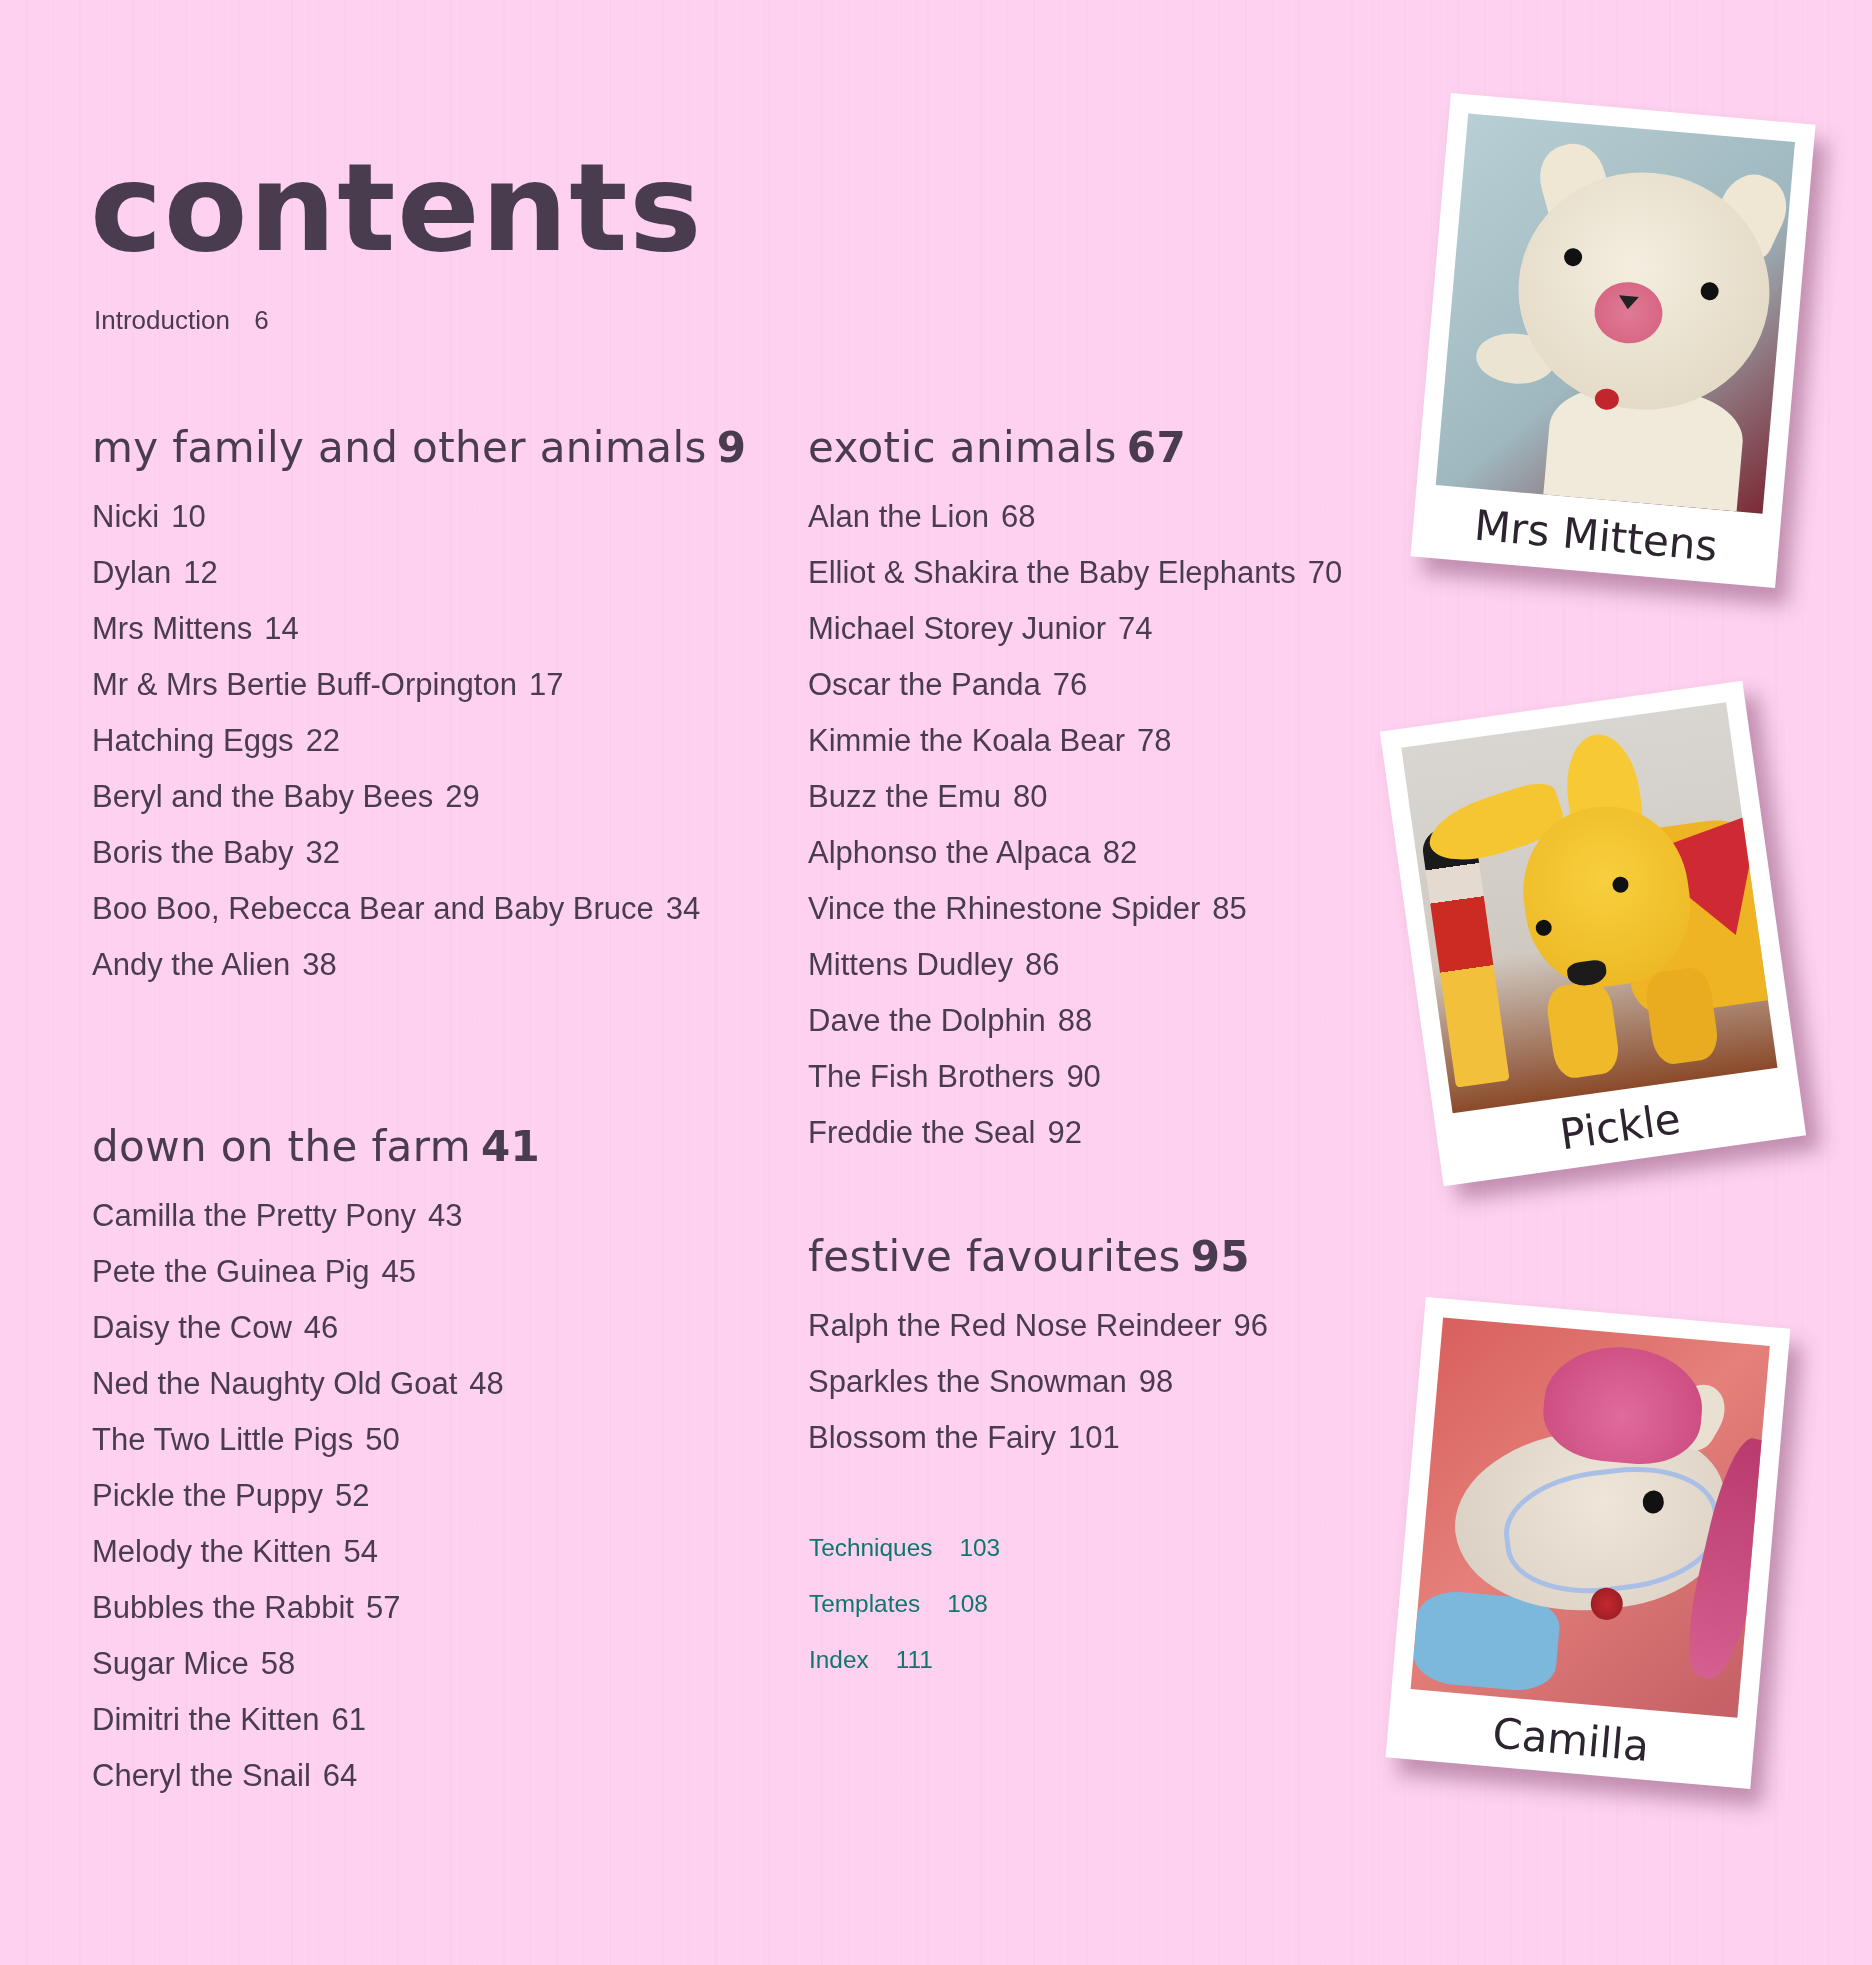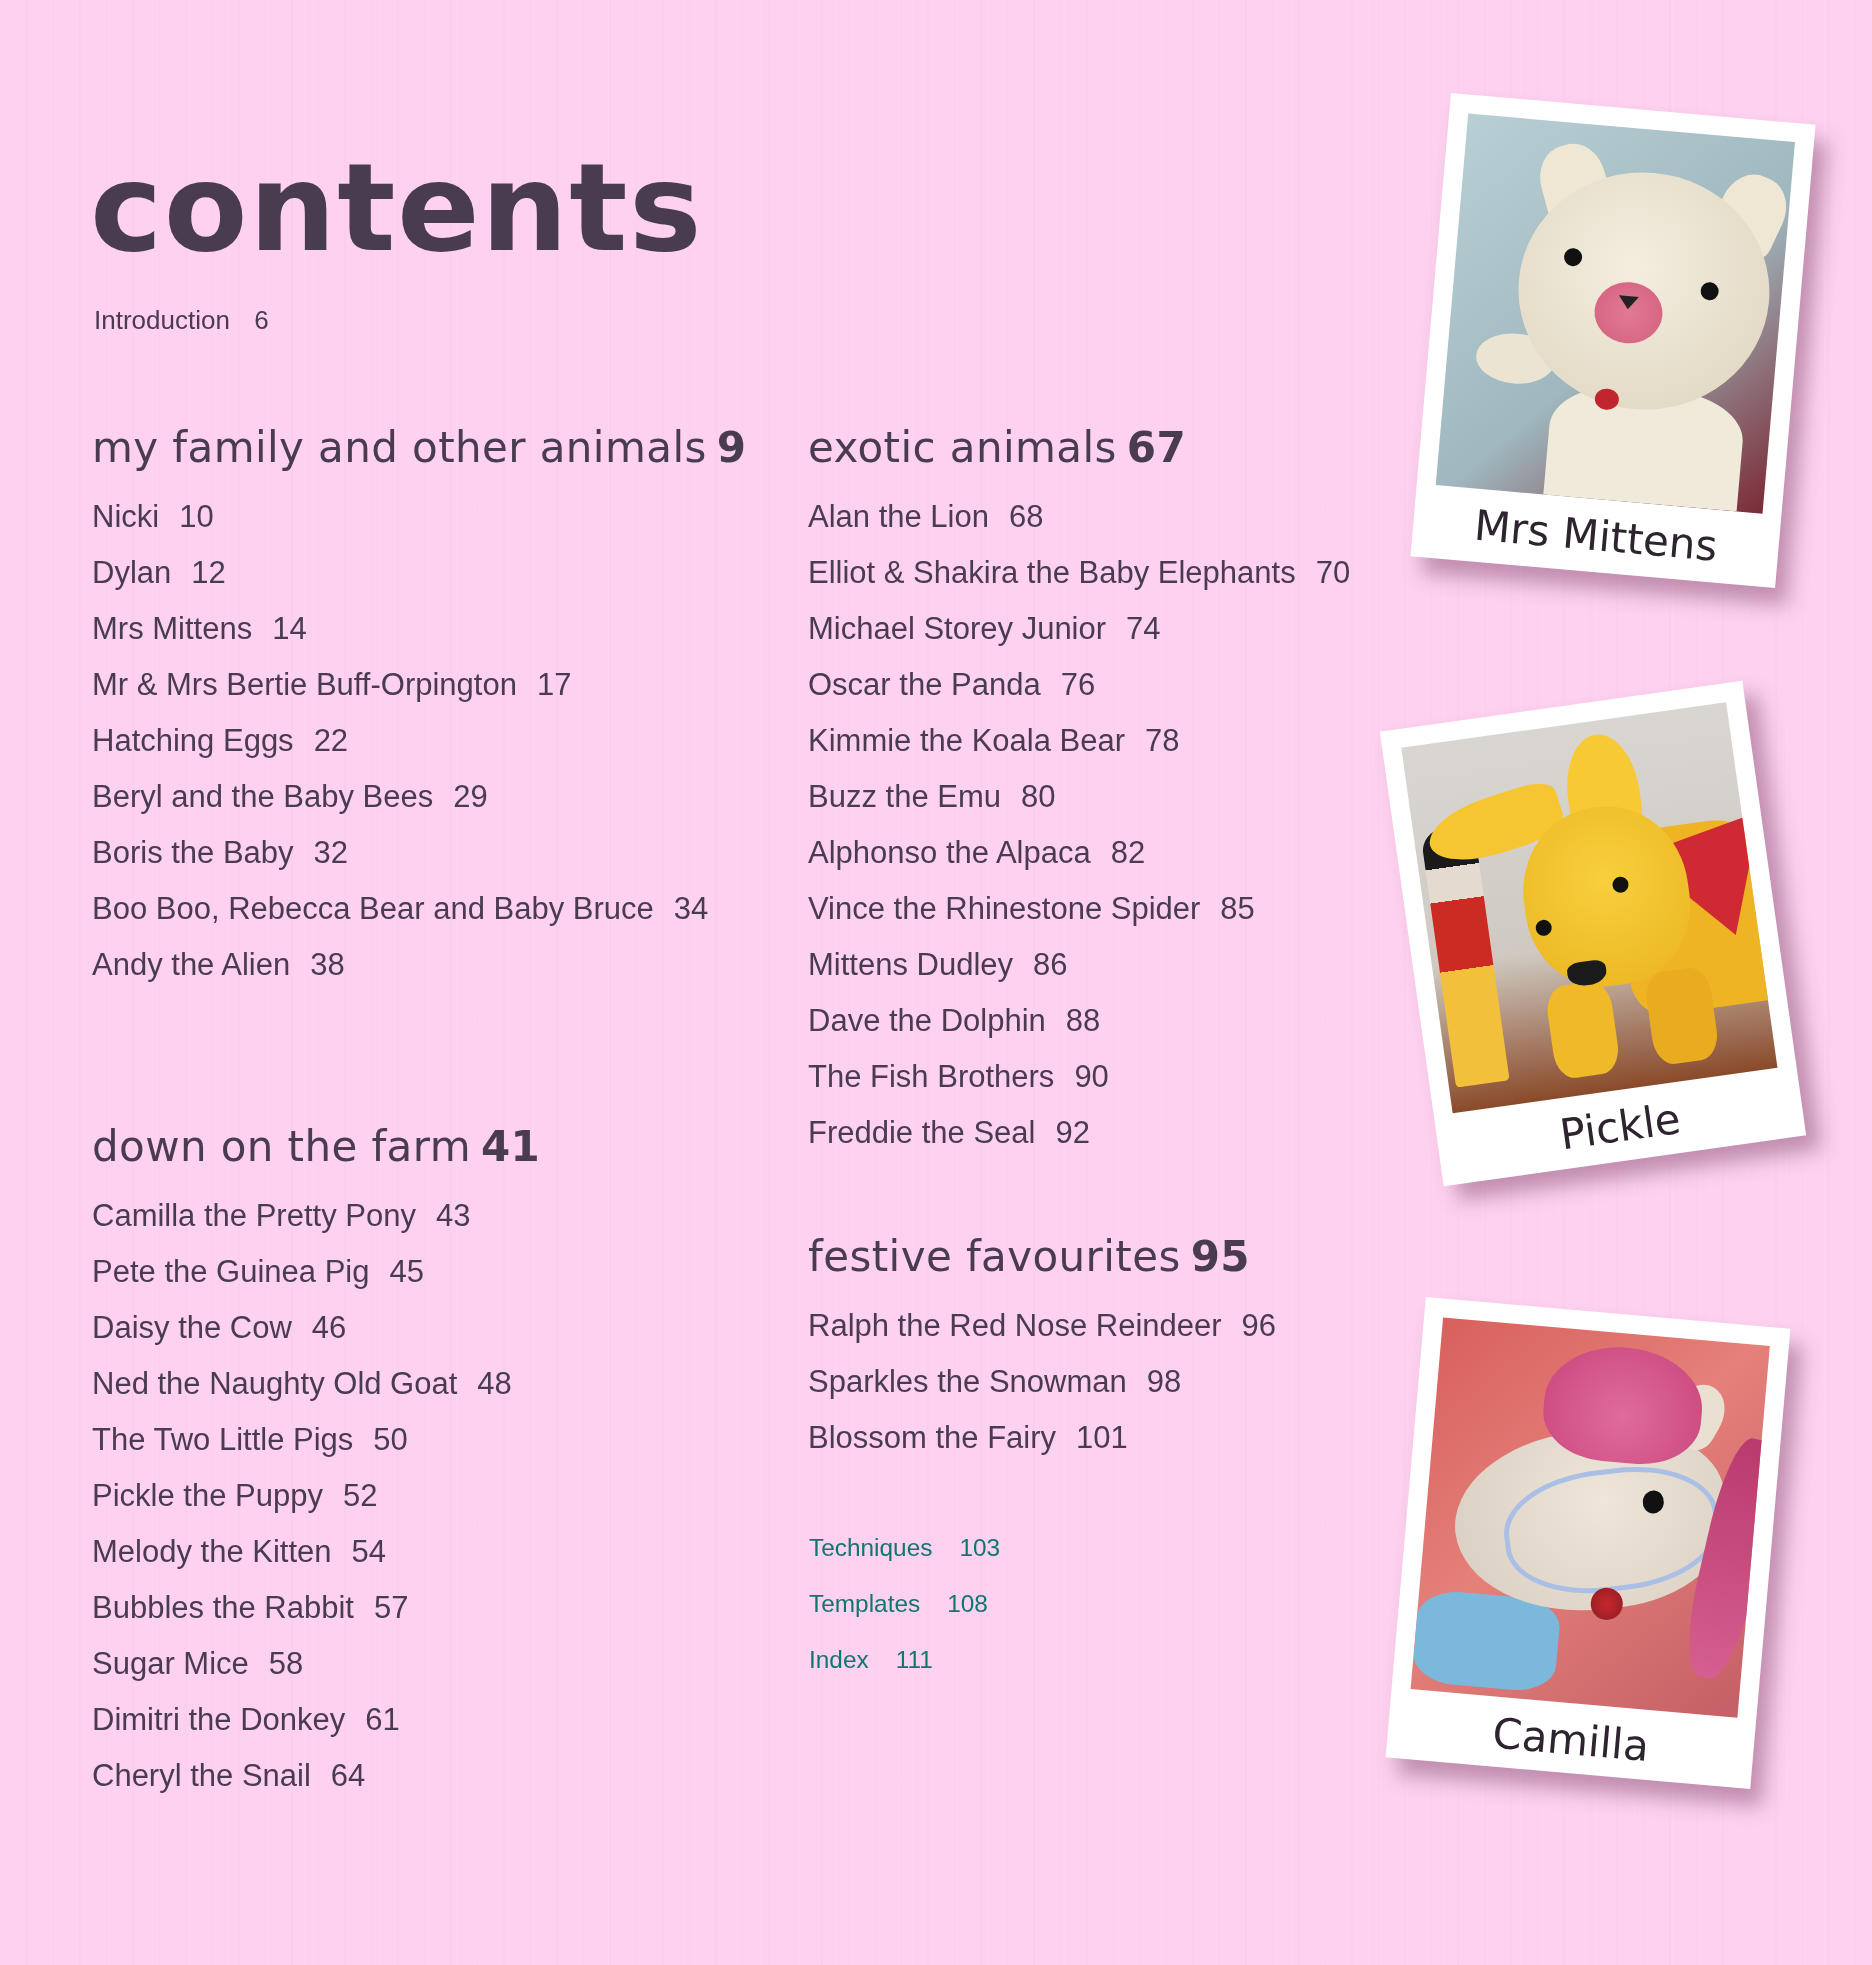--- a/index.html
+++ b/index.html
@@ -61,21 +61,21 @@
   .section-heading .hpg { margin-left: 10px; font-weight: bold; }
   .toc-list { list-style: none; margin: 0; padding: 0; }
   .toc-item {
     font-size: 31px;
     line-height: 56px;
     height: 56px;
     white-space: nowrap;
     color: #4a3c4f;
     cursor: pointer;
   }
-  .toc-item .pg { margin-left: 20px; }
+  .toc-item .pg { margin-left: 12px; }
 
   .back-list { list-style: none; margin: 0; padding: 0; }
   .back-item {
     font-size: 24.4px;
     line-height: 56px;
     height: 56px;
     white-space: nowrap;
     color: #0f766e;
     cursor: pointer;
   }
@@ -169,21 +169,21 @@
   <ul class="toc-list">
     <li class="toc-item"><span>Camilla the Pretty Pony</span><span class="pg">43</span></li>
     <li class="toc-item"><span>Pete the Guinea Pig</span><span class="pg">45</span></li>
     <li class="toc-item"><span>Daisy the Cow</span><span class="pg">46</span></li>
     <li class="toc-item"><span>Ned the Naughty Old Goat</span><span class="pg">48</span></li>
     <li class="toc-item"><span>The Two Little Pigs</span><span class="pg">50</span></li>
     <li class="toc-item"><span>Pickle the Puppy</span><span class="pg">52</span></li>
     <li class="toc-item"><span>Melody the Kitten</span><span class="pg">54</span></li>
     <li class="toc-item"><span>Bubbles the Rabbit</span><span class="pg">57</span></li>
     <li class="toc-item"><span>Sugar Mice</span><span class="pg">58</span></li>
-    <li class="toc-item"><span>Dimitri the Donkey</span><span class="pg">61</span></li>
+    <li class="toc-item"><span>Dimitri the Kitten</span><span class="pg">61</span></li>
     <li class="toc-item"><span>Cheryl the Snail</span><span class="pg">64</span></li>
   </ul>
 </div>
 
 <div class="section" style="left:808px; top:427px;">
   <h2 class="section-heading"><span>exotic animals</span><span class="hpg">67</span></h2>
   <ul class="toc-list">
     <li class="toc-item"><span>Alan the Lion</span><span class="pg">68</span></li>
     <li class="toc-item"><span>Elliot &amp; Shakira the Baby Elephants</span><span class="pg">70</span></li>
     <li class="toc-item"><span>Michael Storey Junior</span><span class="pg">74</span></li>

